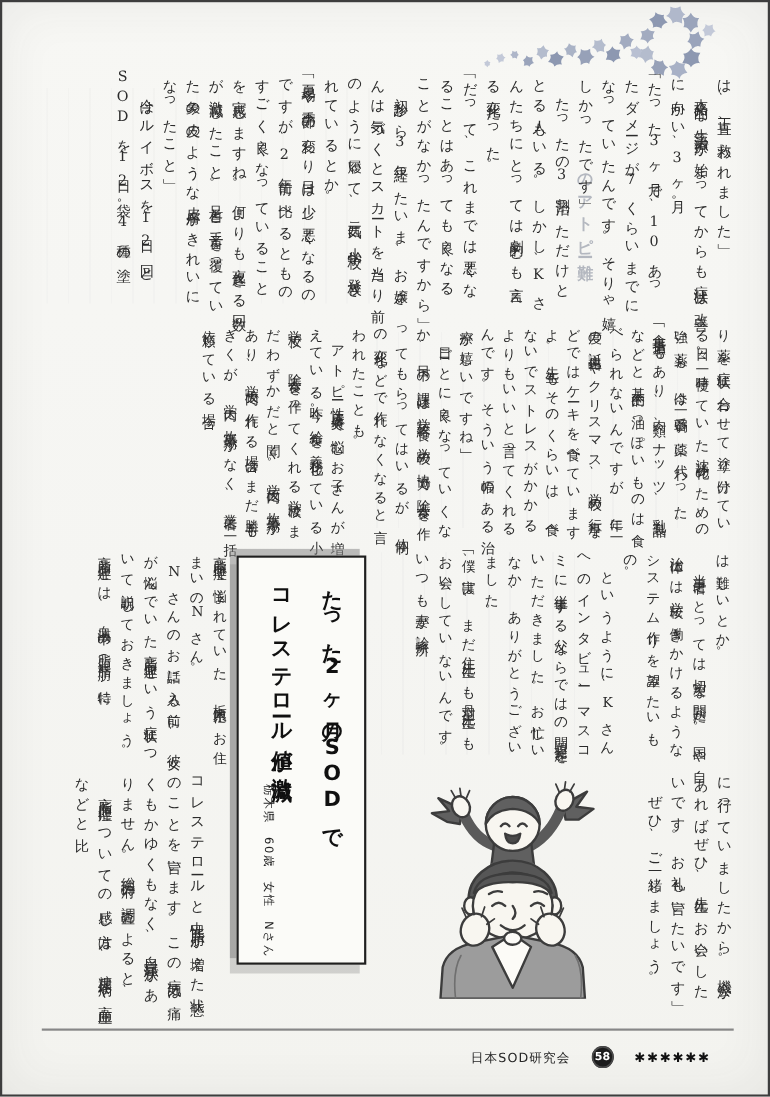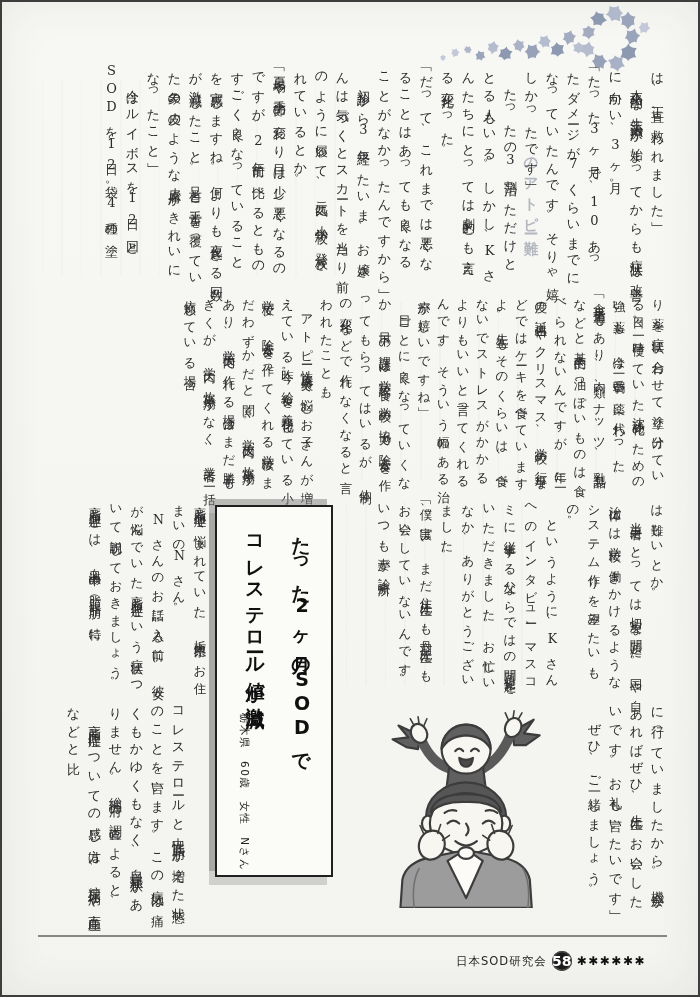--- a/index.html
+++ b/index.html
@@ -56,27 +56,27 @@
     background:repeating-linear-gradient(90deg,rgba(95,102,124,.55) 0 1.5px,transparent 1.5px 19.5px);
   }
   #bs1{left:340px;top:300px;width:324px;height:178px;opacity:.06;}
   #bs2{left:344px;top:500px;width:186px;height:184px;opacity:.06;}
   #bs3{left:40px;top:78px;width:300px;height:196px;opacity:.04;}
   
   #leaf-garland{position:absolute;left:433px;top:4px;}
   #illu{position:absolute;left:371px;top:694px;}
   #footer-rule{position:absolute;left:36px;top:933px;width:629px;height:2px;background:#878787;}
   #footer{
-    position:absolute;top:949px;right:52px;display:flex;align-items:center;gap:5px;
+    position:absolute;top:949px;right:52px;display:flex;align-items:center;gap:19px;
     font-family:"DejaVu Sans","Liberation Sans",sans-serif;
   }
   #footer .org{font-size:11.5px;letter-spacing:1px;color:#262626;}
   #footer .badge{
     width:20px;height:20px;border-radius:50%;background:var(--badge);color:#fff;
-    font-size:14px;font-weight:bold;display:flex;align-items:center;justify-content:center;
+    font-size:10px;font-weight:bold;display:flex;align-items:center;justify-content:center;
     box-shadow:inset 0 0 0 1.5px #4a4a4a;
   }
   #footer .stars{font-size:12px;letter-spacing:1.5px;color:#111;font-weight:bold;}
 </style>
 </head>
 <body>
 
 <div class="page">
 
   <svg id="leaf-garland" width="262" height="70" viewBox="0 0 262 70" aria-hidden="true">

